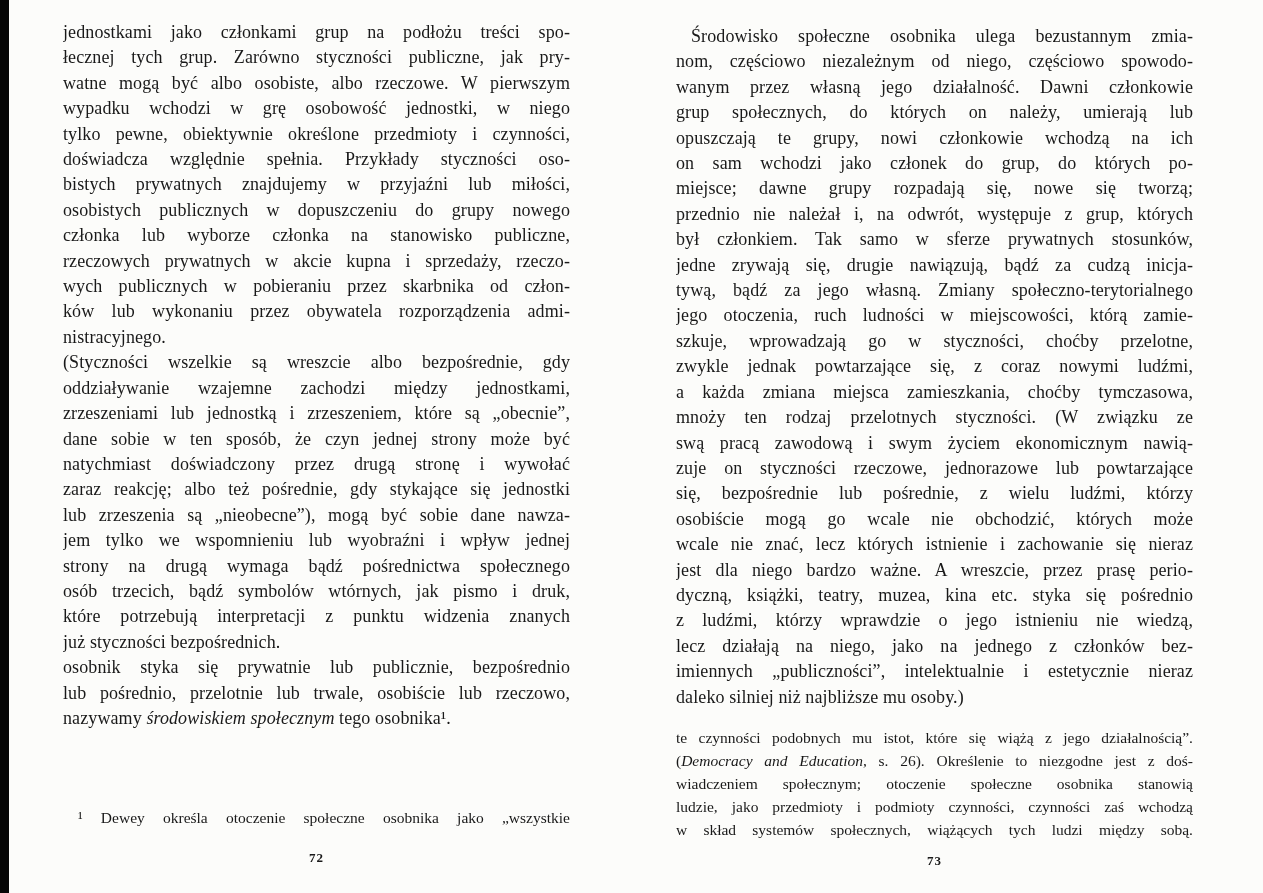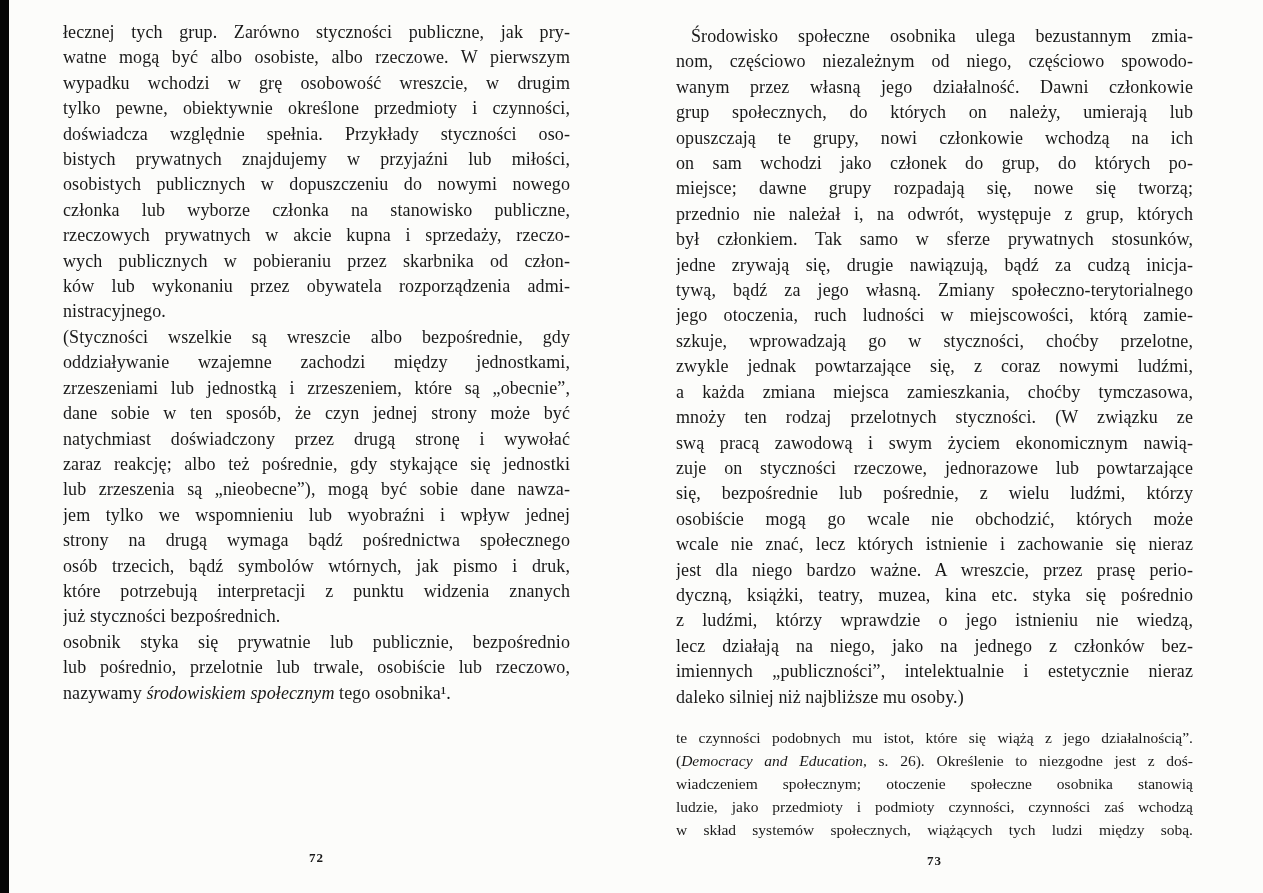--- a/index.html
+++ b/index.html
@@ -78,47 +78,51 @@
   .page.right .pagenum { top: 853px; }
 </style>
 </head>
 <body>
 
 <div class="scan">
   <div class="spine"></div>
 
   <section class="page left">
     <div class="main">
+        <div class="tline"><span>jednostkami jako członkami grup na podłożu treści spo-</span></div>
         <div class="tline"><span>łecznej tych grup. Zarówno styczności publiczne, jak pry-</span></div>
         <div class="tline"><span>watne mogą być albo osobiste, albo rzeczowe. W pierwszym</span></div>
-        <div class="tline"><span>wypadku wchodzi w grę osobowość wreszcie, w drugim</span></div>
+        <div class="tline"><span>wypadku wchodzi w grę osobowość jednostki, w niego</span></div>
         <div class="tline"><span>tylko pewne, obiektywnie określone przedmioty i czynności,</span></div>
         <div class="tline"><span>doświadcza względnie spełnia. Przykłady styczności oso-</span></div>
         <div class="tline"><span>bistych prywatnych znajdujemy w przyjaźni lub miłości,</span></div>
-        <div class="tline"><span>osobistych publicznych w dopuszczeniu do nowymi nowego</span></div>
+        <div class="tline"><span>osobistych publicznych w dopuszczeniu do grupy nowego</span></div>
         <div class="tline"><span>członka lub wyborze członka na stanowisko publiczne,</span></div>
         <div class="tline"><span>rzeczowych prywatnych w akcie kupna i sprzedaży, rzeczo-</span></div>
         <div class="tline"><span>wych publicznych w pobieraniu przez skarbnika od człon-</span></div>
         <div class="tline"><span>ków lub wykonaniu przez obywatela rozporządzenia admi-</span></div>
         <div class="tline end"><span>nistracyjnego.</span></div>
         <div class="tline"><span>(Styczności wszelkie są wreszcie albo bezpośrednie, gdy</span></div>
         <div class="tline"><span>oddziaływanie wzajemne zachodzi między jednostkami,</span></div>
         <div class="tline"><span>zrzeszeniami lub jednostką i zrzeszeniem, które są „obecnie”,</span></div>
         <div class="tline"><span>dane sobie w ten sposób, że czyn jednej strony może być</span></div>
         <div class="tline"><span>natychmiast doświadczony przez drugą stronę i wywołać</span></div>
         <div class="tline"><span>zaraz reakcję; albo też pośrednie, gdy stykające się jednostki</span></div>
         <div class="tline"><span>lub zrzeszenia są „nieobecne”), mogą być sobie dane nawza-</span></div>
         <div class="tline"><span>jem tylko we wspomnieniu lub wyobraźni i wpływ jednej</span></div>
         <div class="tline"><span>strony na drugą wymaga bądź pośrednictwa społecznego</span></div>
         <div class="tline"><span>osób trzecich, bądź symbolów wtórnych, jak pismo i druk,</span></div>
         <div class="tline"><span>które potrzebują interpretacji z punktu widzenia znanych</span></div>
         <div class="tline end"><span>już styczności bezpośrednich.</span></div>
         <div class="tline"><span>osobnik styka się prywatnie lub publicznie, bezpośrednio</span></div>
         <div class="tline"><span>lub pośrednio, przelotnie lub trwale, osobiście lub rzeczowo,</span></div>
         <div class="tline end"><span>nazywamy </span><span class="it">środowiskiem społecznym</span><span> tego osobnika¹.</span></div>
+      </div>
+    <div class="footnote">
+        <div class="tline ind"><span>¹ Dewey określa otoczenie społeczne osobnika jako „wszystkie</span></div>
       </div>
     <div class="pagenum">72</div>
   </section>
 
   <section class="page right">
     <div class="main">
         <div class="tline ind"><span>Środowisko społeczne osobnika ulega bezustannym zmia-</span></div>
         <div class="tline"><span>nom, częściowo niezależnym od niego, częściowo spowodo-</span></div>
         <div class="tline"><span>wanym przez własną jego działalność. Dawni członkowie</span></div>
         <div class="tline"><span>grup społecznych, do których on należy, umierają lub</span></div>

